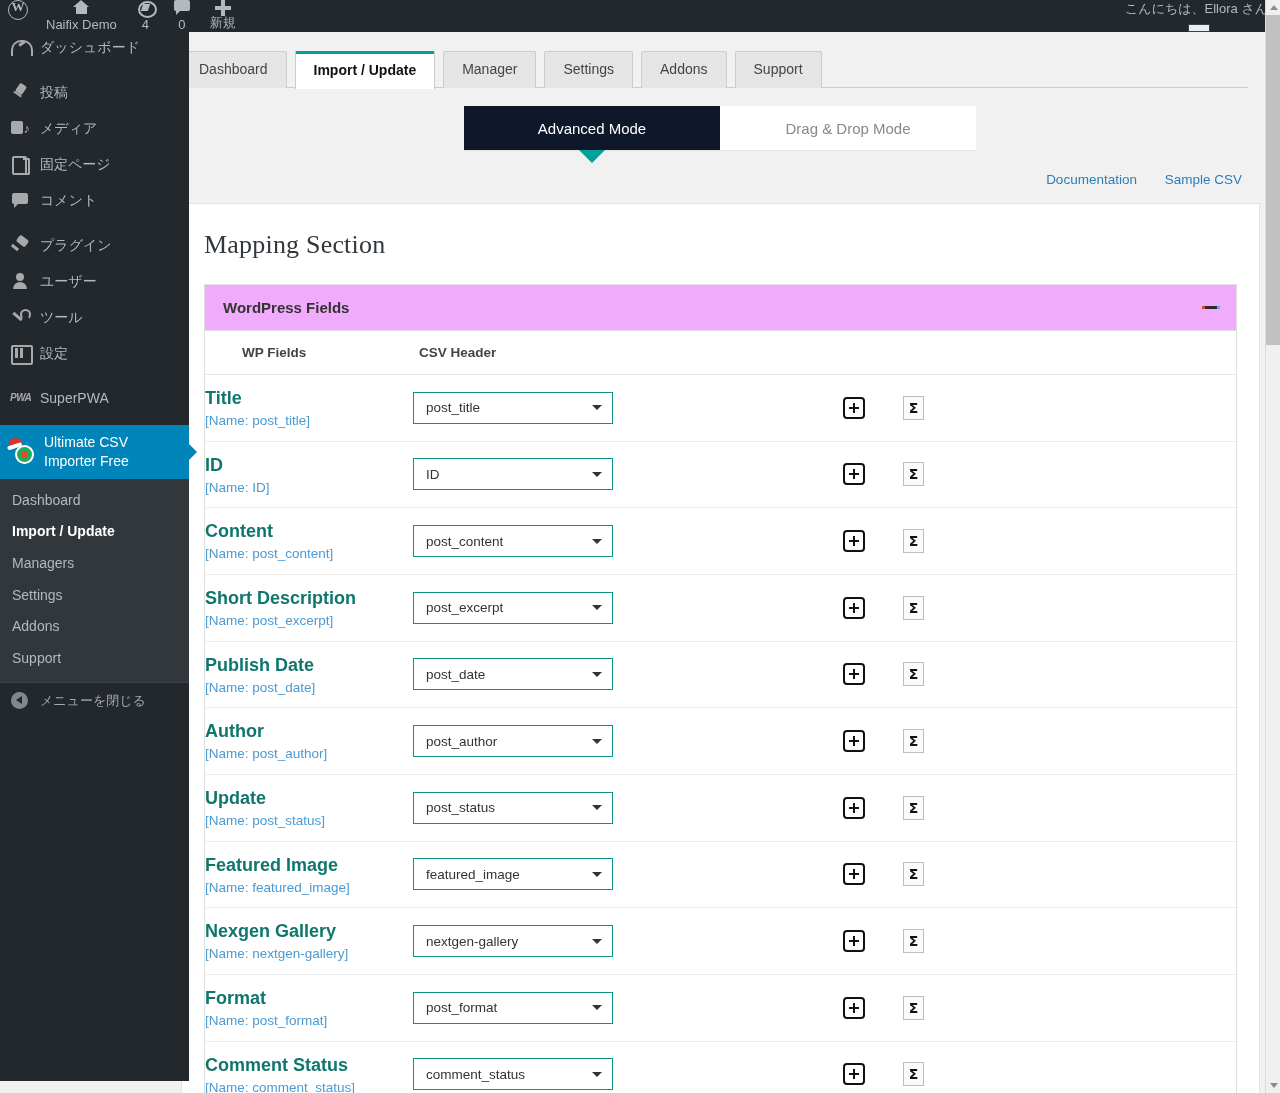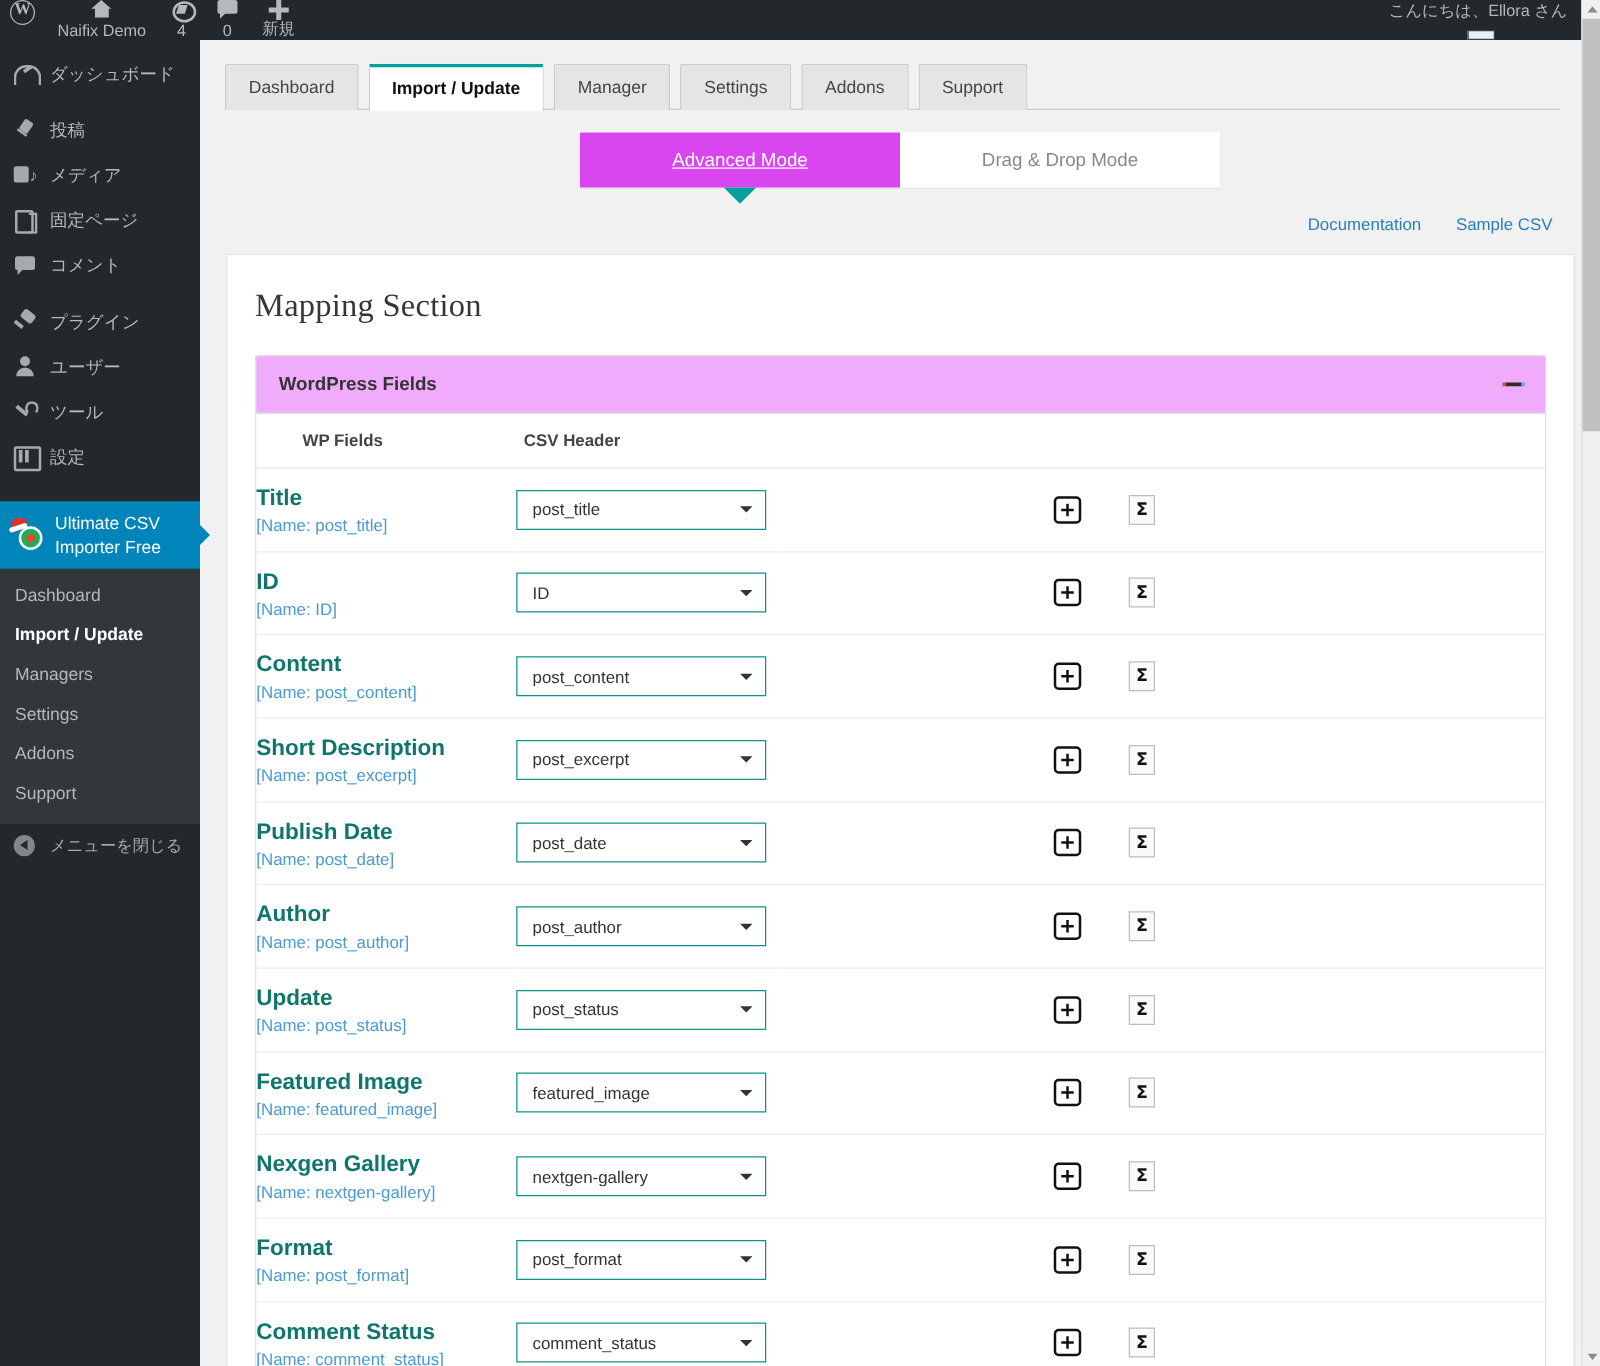--- a/index.html
+++ b/index.html
@@ -84,21 +84,21 @@
     content: ""; position: absolute; left: 3px; top: 6px; width: 16px; height: 9px;
     background: #2c3e50; border-radius: 50% 50% 45% 45%;
   }
   .ab-avatar::after {
     content: ""; position: absolute; left: 9px; top: 8px; width: 5px; height: 5px;
     background: #fff; border-radius: 50%;
   }
 
   
   #sidebar {
-    position: absolute; top: 32px; left: 0; width: 160px; height: 1061px;
+    position: absolute; top: 20px; left: 0; width: 189px; height: 1061px;
     background: #23282d; color: #b4b9be; font-size: 14px; z-index: 40;
   }
   .menu-item {
     display: flex; align-items: center; gap: 10px;
     padding: 8px 0 8px 10px; color: #b4b9be; line-height: 1.3;
   }
   .menu-item .mlabel { font-size: 14px; }
   .menu-gap { height: 9px; }
   .mi-icon {
     width: 20px; height: 20px; flex: 0 0 20px; position: relative;
@@ -267,21 +267,21 @@
 
   
   .mode-wrap {
     position: relative; margin: 18px auto 0; width: 512px; height: 44px;
     display: flex; background: #fff; box-shadow: 0 1px 1px rgba(0,0,0,.05);
   }
   .mode-btn {
     flex: 1; display: flex; align-items: center; justify-content: center;
     font-size: 15px; color: #888; background: #fff; position: relative;
   }
-  .mode-btn.active { background: #d946ef; color: #fff; text-decoration: underline; }
+  .mode-btn.active { background: #0f172a; color: #fff; }
   .mode-btn.active::after {
     content: ""; position: absolute; left: 50%; margin-left: -13px; bottom: -13px;
     border-top: 13px solid #00a19a; border-left: 13px solid transparent;
     border-right: 13px solid transparent;
   }
 
   .links-row {
     margin: 22px 38px 0 0; text-align: right; font-size: 13.5px;
   }
   .links-row a { color: #2a7fbb; text-decoration: none; margin-left: 24px; }
@@ -398,21 +398,21 @@
   </div>
   <div class="ab-item">
     <span class="cmt-icon"></span>
     <span>0</span>
   </div>
   <div class="ab-item">
     <span class="plus-icon"></span>
     <span>新規</span>
   </div>
   <div class="ab-spacer"></div>
-  <div class="ab-item" style="padding-right:22px">
+  <div class="ab-item" style="padding-right:8px">
     <span class="ab-greet">こんにちは、Ellora さん</span>
     <span class="ab-avatar"></span>
   </div>
 </div>
 
 <div id="sidebar">
 
   <div class="menu-gap"></div>
 
   <div class="menu-item">
@@ -453,20 +453,24 @@
     <span class="mi-icon wrench"></span>
     <span class="mlabel">ツール</span>
   </div>
   <div class="menu-item">
     <span class="mi-icon settings"></span>
     <span class="mlabel">設定</span>
   </div>
 
   <div class="menu-gap"></div>
 
+  <div class="menu-item">
+    <span class="mi-icon pwa">PWA</span>
+    <span class="mlabel">SuperPWA</span>
+  </div>
 
   <div class="menu-gap"></div>
 
   <div class="plugin-head">
     <span class="plug-logo">
       <span class="hat"></span>
         <span class="disk"></span>
     </span>
     <span>
       <span>Ultimate CSV</span><br>

